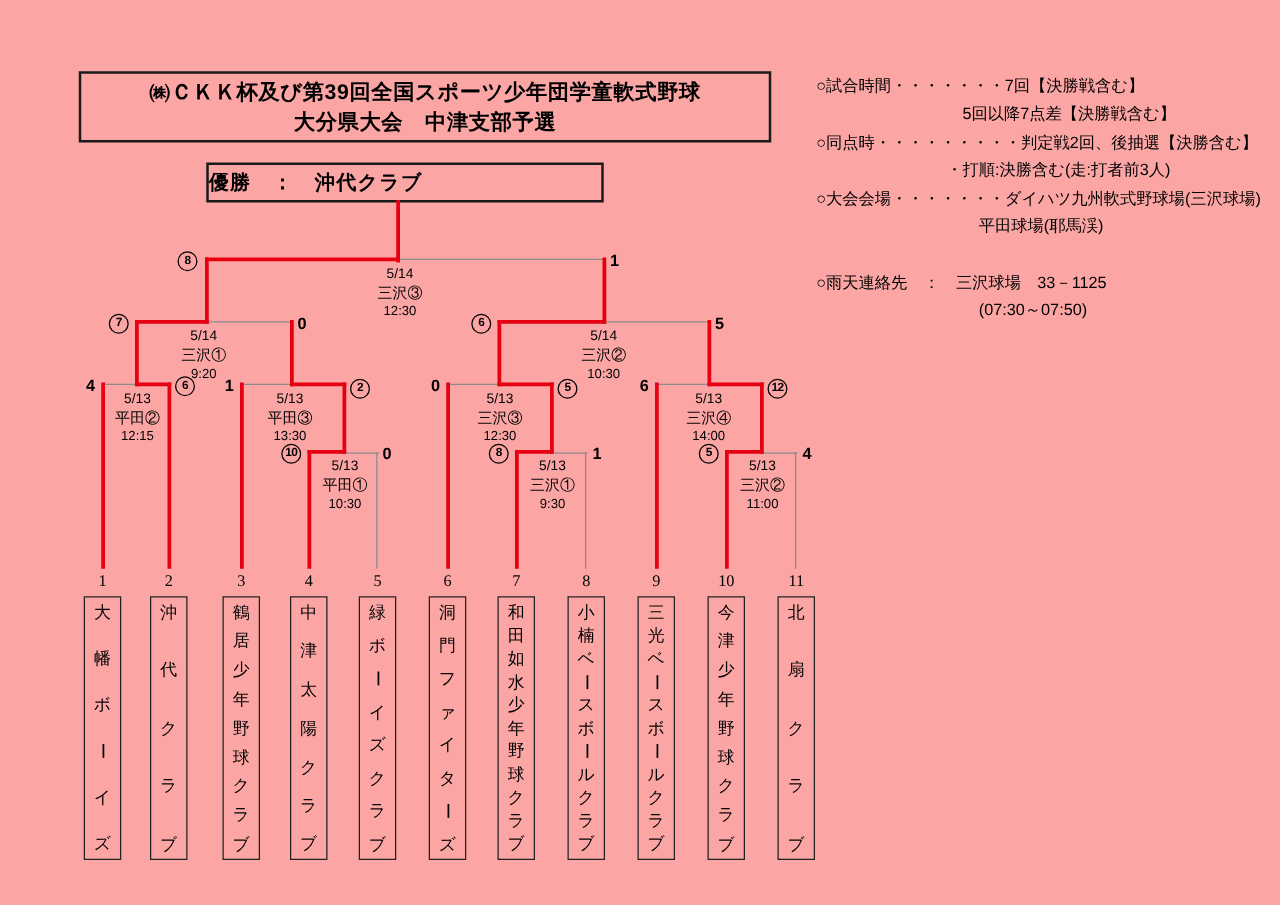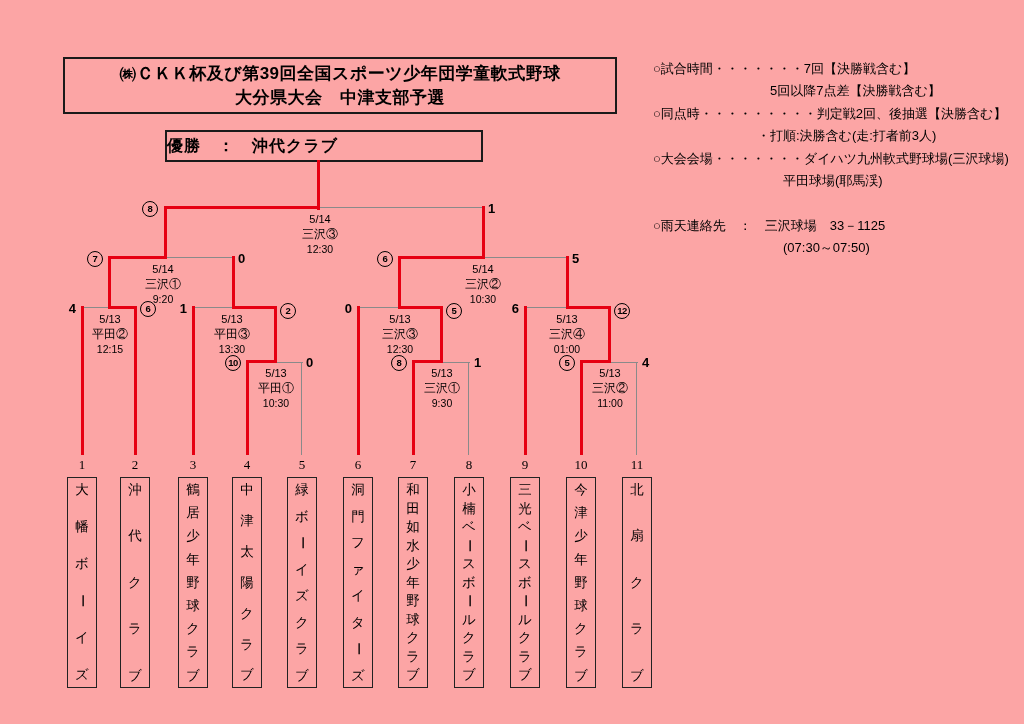--- a/index.html
+++ b/index.html
@@ -136,21 +136,21 @@
     <div class="mtime">13:30</div>
   </div>
   <div class="mlabel" style="left:360px;top:312px">
     <div class="mdate">5/13</div>
     <div class="mvenue">三沢③</div>
     <div class="mtime">12:30</div>
   </div>
   <div class="mlabel" style="left:527px;top:312px">
     <div class="mdate">5/13</div>
     <div class="mvenue">三沢④</div>
-    <div class="mtime">01:00</div>
+    <div class="mtime">14:00</div>
   </div>
   <div class="mlabel" style="left:236px;top:366px">
     <div class="mdate">5/13</div>
     <div class="mvenue">平田①</div>
     <div class="mtime">10:30</div>
   </div>
   <div class="mlabel" style="left:402px;top:366px">
     <div class="mdate">5/13</div>
     <div class="mvenue">三沢①</div>
     <div class="mtime">9:30</div>

